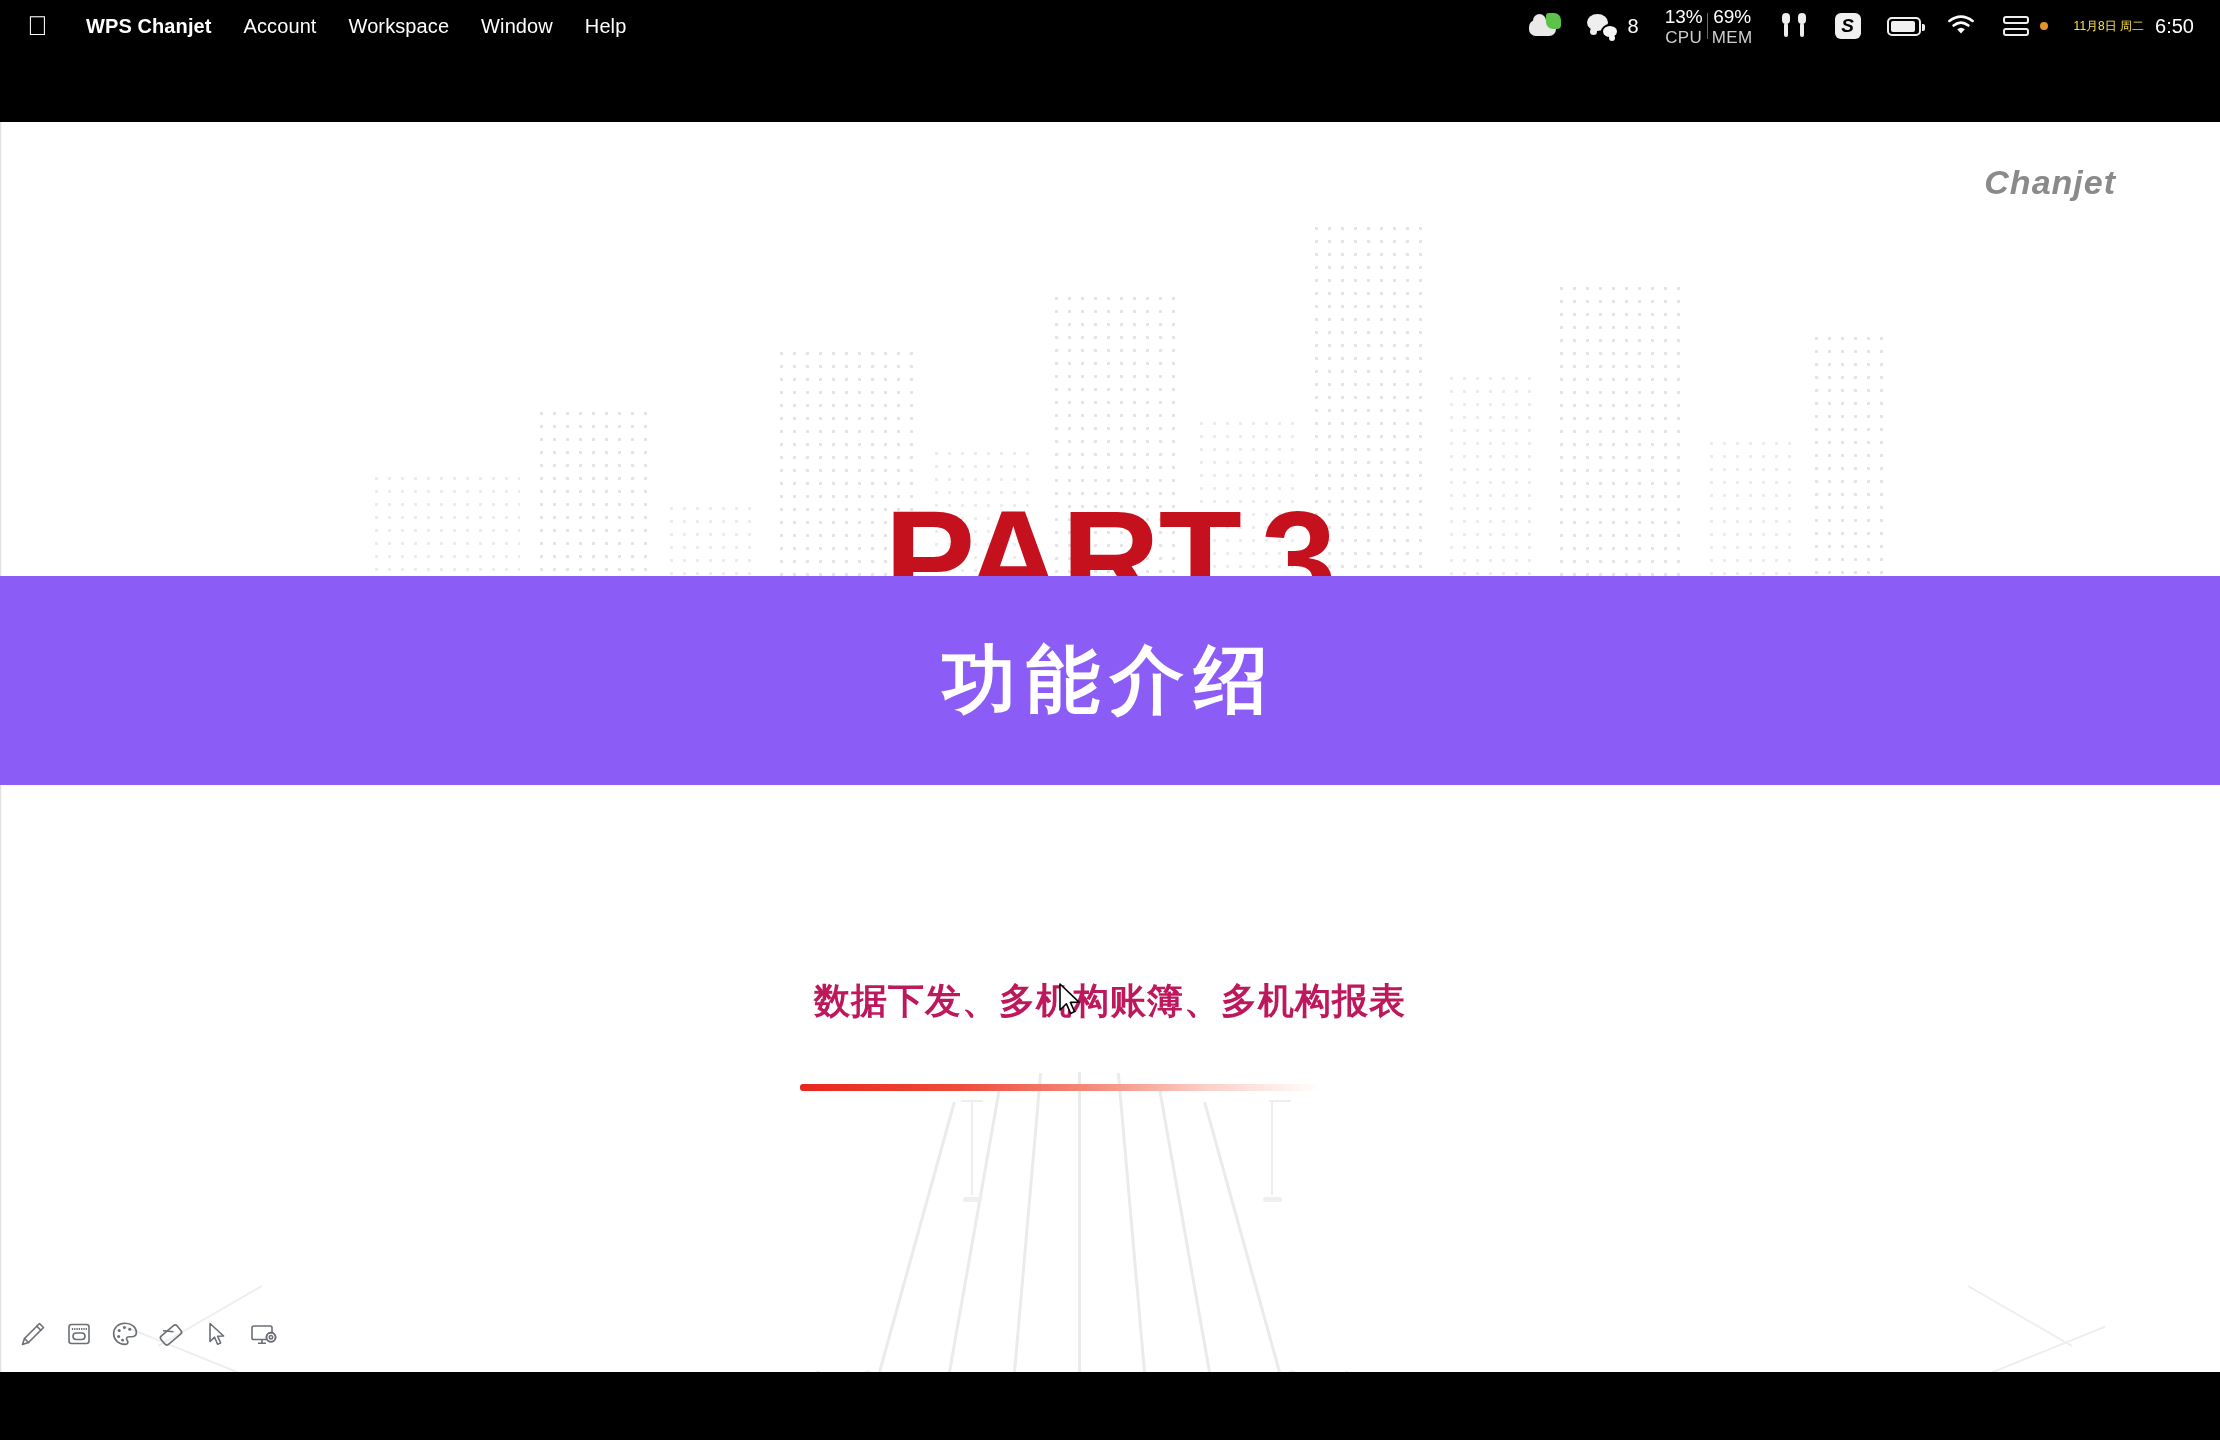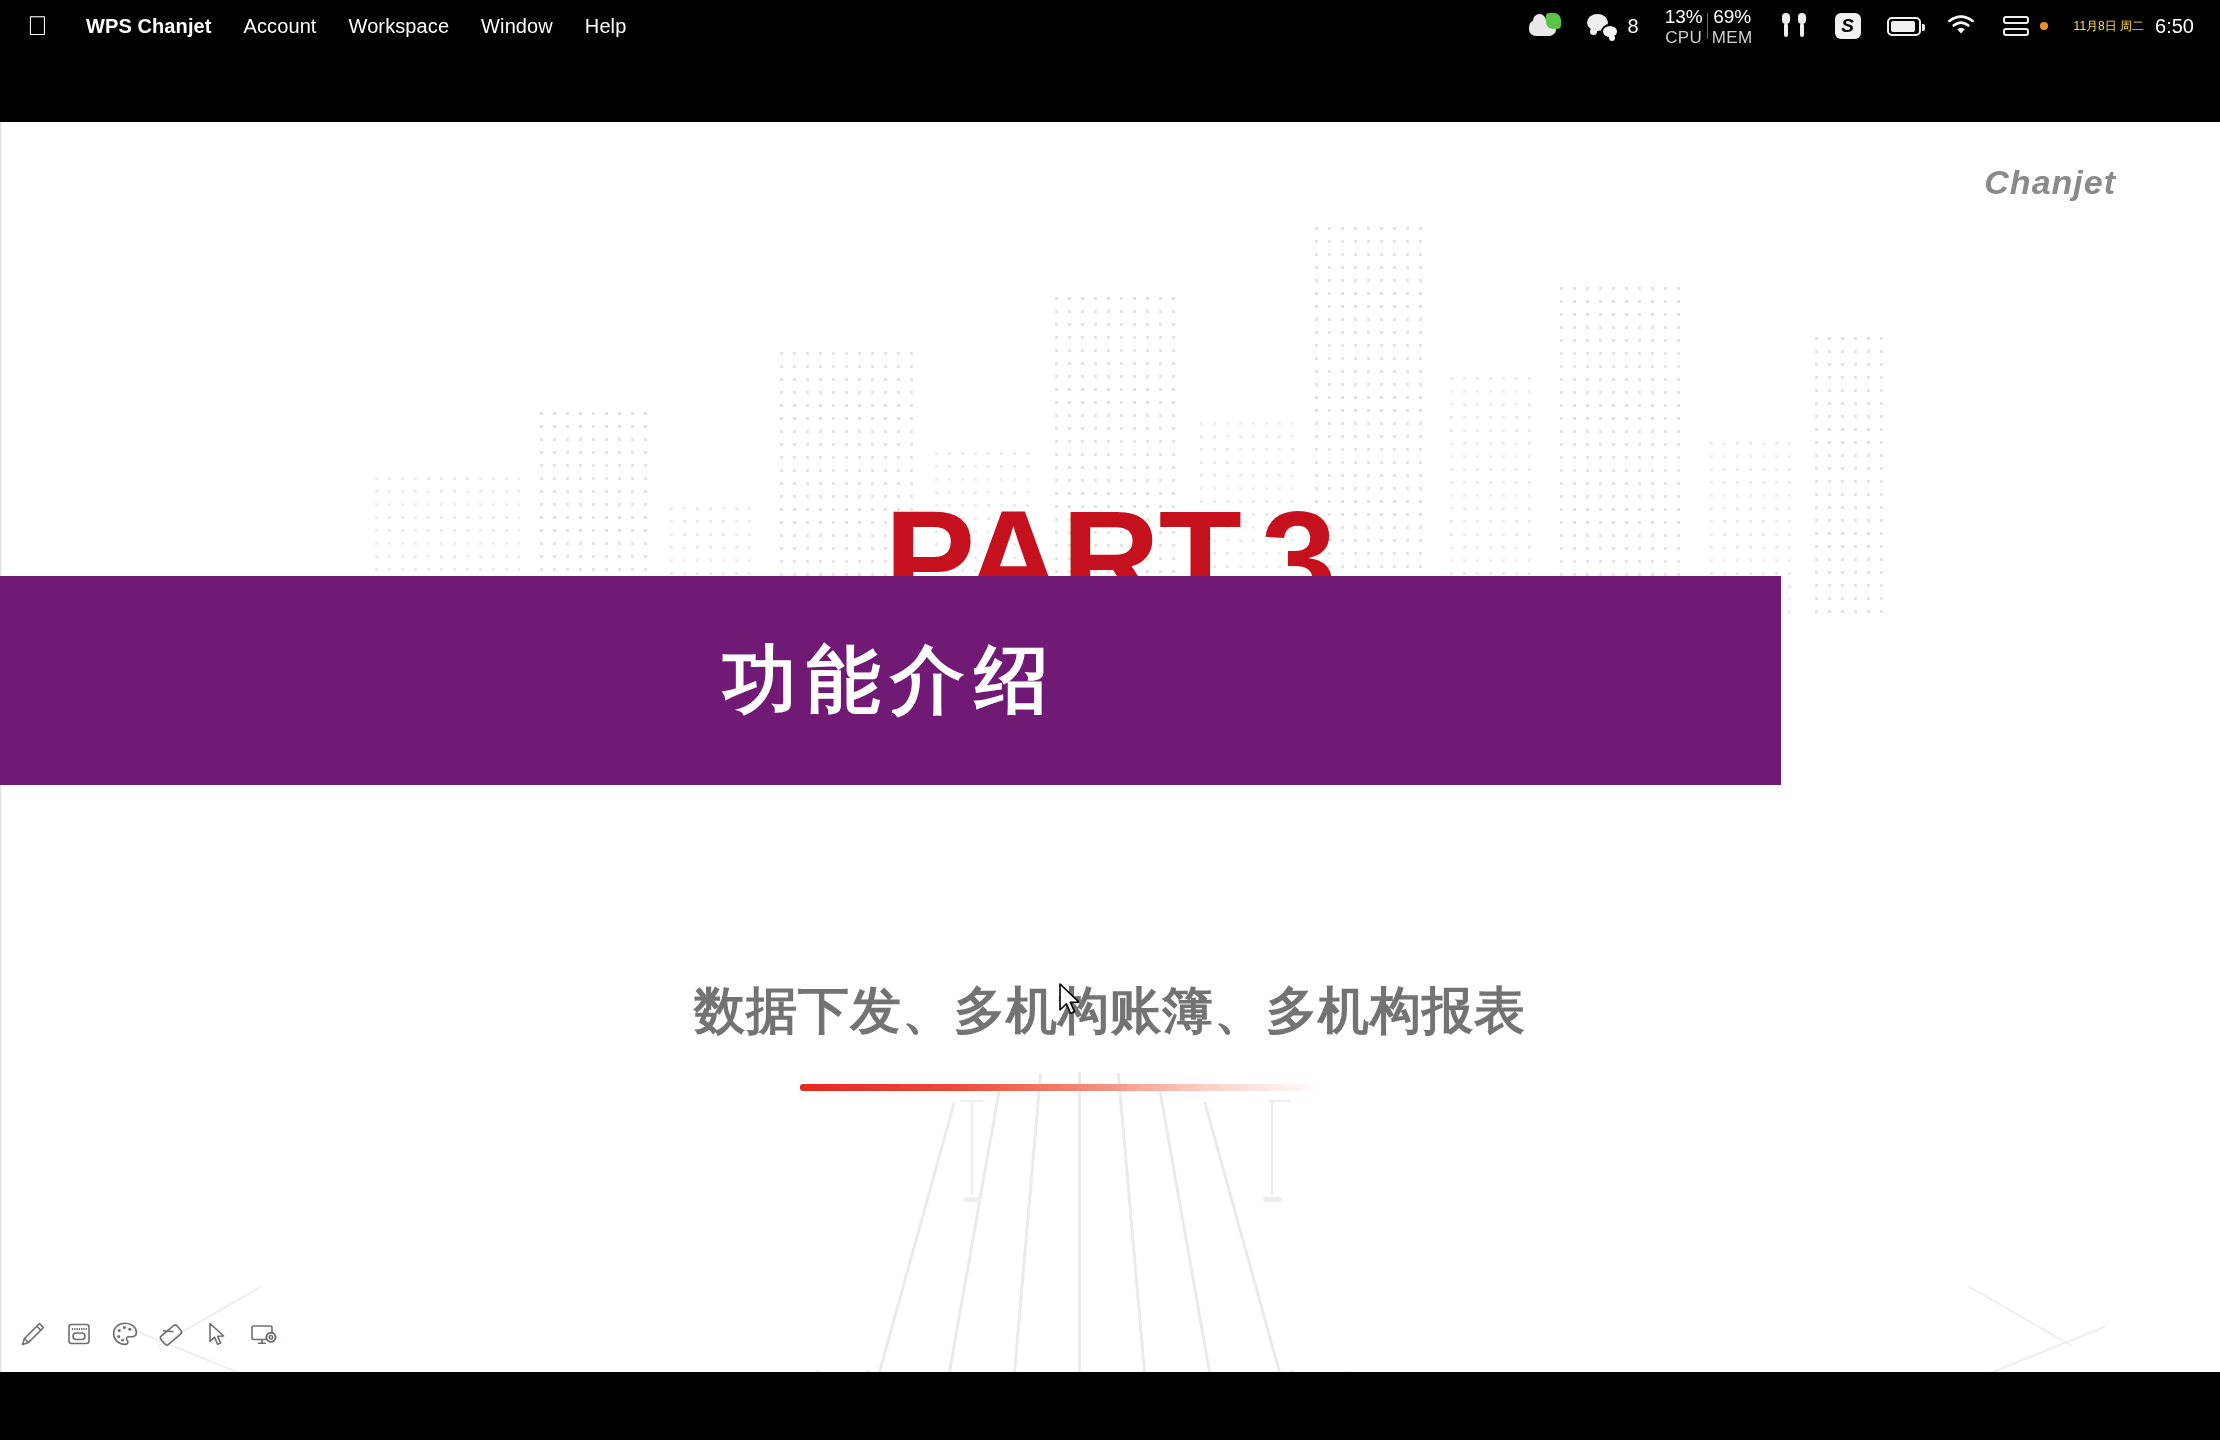--- a/index.html
+++ b/index.html
@@ -158,34 +158,34 @@
     text-align:center;
     font-size:136px; font-weight:bold; letter-spacing:-1px;
     color:#C5111E;
     font-family:"Liberation Sans","DejaVu Sans",sans-serif;
     line-height:1;
   }
   .part .num{ margin-left:20px; }
 
   
   .banner{
-    position:absolute; left:0; top:454px; width:1781px; height:209px;
-    background:#701a75;
+    position:absolute; left:0; top:454px; width:2220px; height:209px;
+    background:#8b5cf6;
     display:flex; align-items:center; justify-content:center;
   }
   .banner-title{
     font-size:74px; font-weight:bold; color:#fff; letter-spacing:10px;
     font-family:"DejaVu Sans","Liberation Sans",sans-serif;
   }
 
   
   .subtitle{
     position:absolute; left:0; right:0; top:855px;
     text-align:center;
-    font-size:51px; font-weight:bold; color:#737373; letter-spacing:1px;
+    font-size:36px; font-weight:bold; color:#be185d; letter-spacing:1px;
     font-family:"DejaVu Sans","Liberation Sans",sans-serif;
   }
   .underline{
     position:absolute; left:800px; top:962px; width:520px; height:7px;
     background:linear-gradient(to right,#e8261f 0%,#ee4a3a 30%,#f5907f 58%,#fbcfc7 78%,rgba(255,255,255,0) 100%);
     border-radius:3px;
   }
 
   
   .cursor{ position:absolute; left:1058px; top:861px; width:26px; height:34px; }

